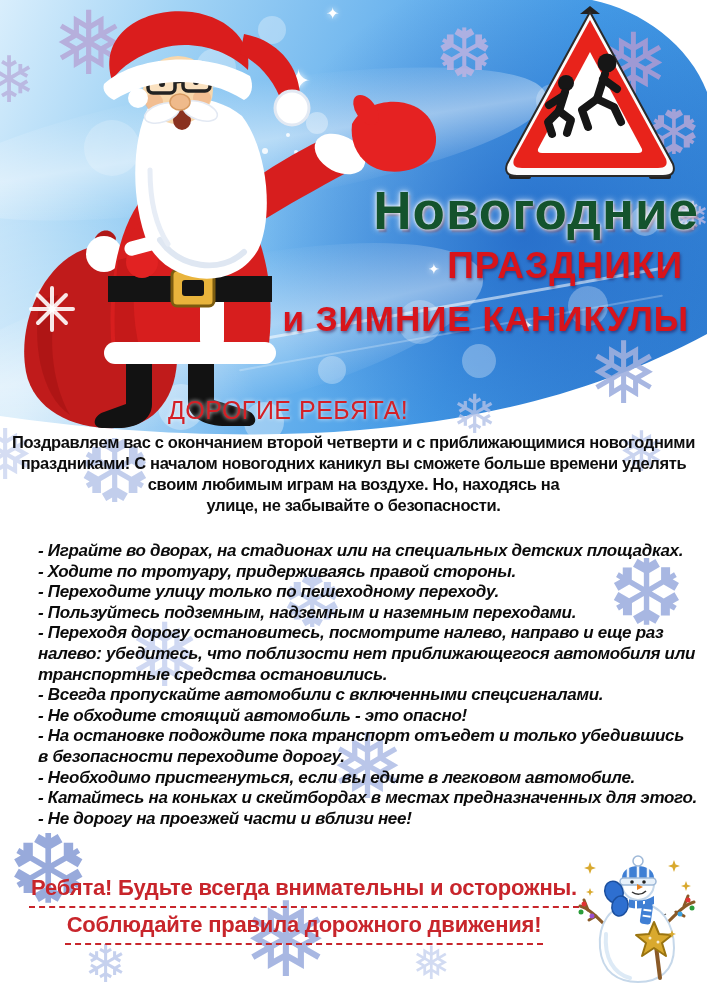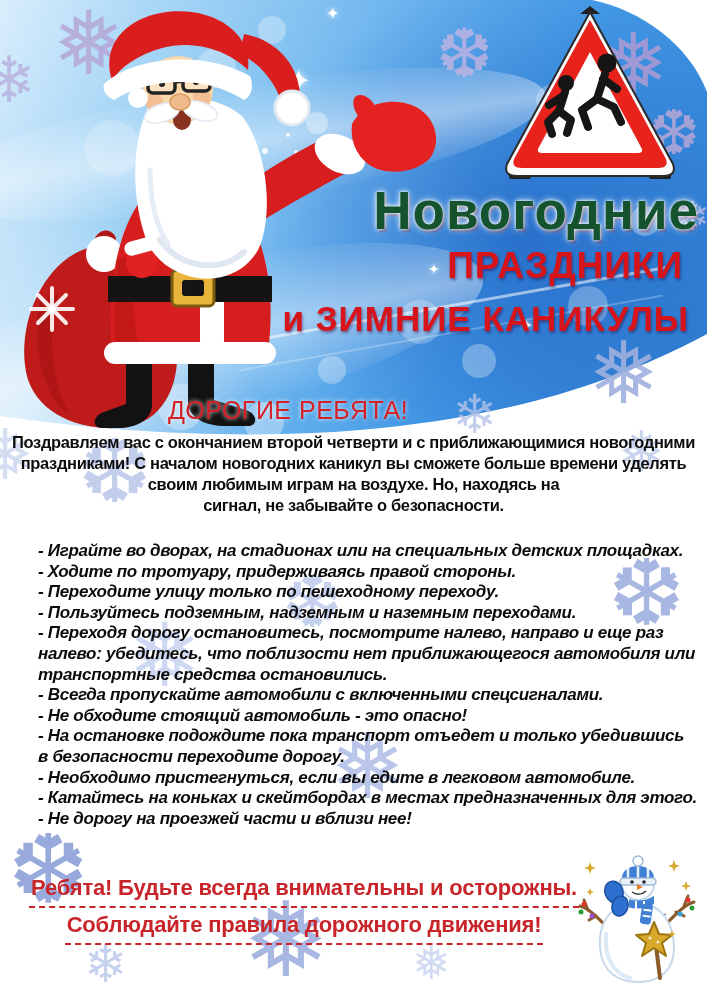--- a/index.html
+++ b/index.html
@@ -205,21 +205,21 @@
   <span class="sf" style="left:242px;top:888px;font-size:104px;color:#9fb0df;opacity:.9">❅</span>
   <span class="sf" style="left:84px;top:938px;font-size:52px;color:#b9c6ea;opacity:.8">❄</span>
   <span class="sf" style="left:412px;top:940px;font-size:46px;color:#c4d0ee;opacity:.75">❅</span>
 
   <div class="greet">ДОРОГИЕ РЕБЯТА!</div>
 
   <div class="intro">
     <div>Поздравляем вас с окончанием второй четверти и с приближающимися новогодними</div>
     <div>праздниками! С началом новогодних каникул вы сможете больше времени уделять</div>
     <div>своим любимым играм на воздухе. Но, находясь на</div>
-    <div>сигнал, не забывайте о безопасности.</div>
+    <div>улице, не забывайте о безопасности.</div>
   </div>
 
 
   <div class="rules">
     <div>- Играйте во дворах, на стадионах или на специальных детских площадках.</div>
     <div>- Ходите по тротуару, придерживаясь правой стороны.</div>
     <div>- Переходите улицу только по пешеходному переходу.</div>
     <div>- Пользуйтесь подземным, надземным и наземным переходами.</div>
     <div>- Переходя дорогу остановитесь, посмотрите налево, направо и еще раз налево: убедитесь, что поблизости нет приближающегося автомобиля или транспортные средства остановились.</div>
     <div>- Всегда пропускайте автомобили с включенными спецсигналами.</div>

